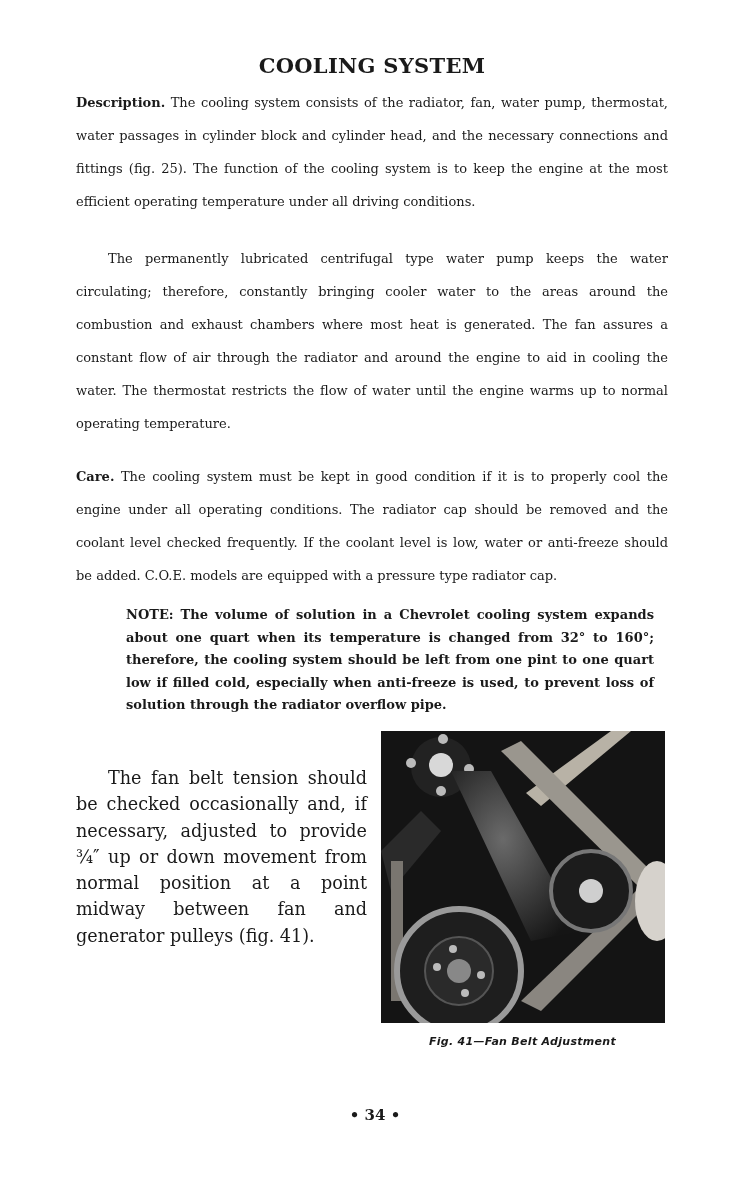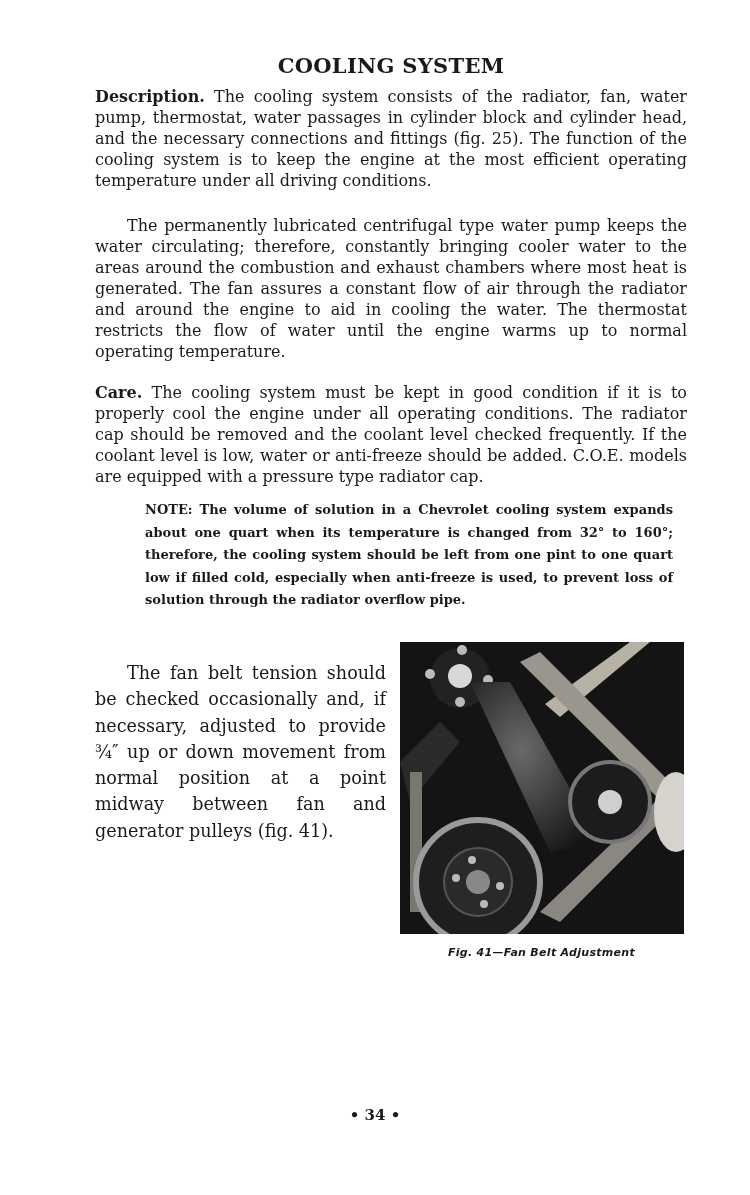--- a/index.html
+++ b/index.html
@@ -6,35 +6,35 @@
     body {
       width: 750px; height: 1195px;
       background: #ffffff;
       position: relative;
       overflow: hidden;
       font-family: "DejaVu Serif", "Liberation Serif", serif;
       color: #1a1a1a;
     }
     .page {
       position: absolute;
-      left: 95px; top: 52px;
+      left: 76px; top: 52px;
       width: 592px;
     }
     .title {
       text-align: center;
       font-weight: bold;
       font-size: 21px;
       letter-spacing: 0.3px;
       margin: 0 0 6px 0;
       line-height: 28px;
     }
     p {
       margin: 0;
-      font-size: 16px;
-      line-height: 21px;
+      font-size: 13px;
+      line-height: 33px;
       text-align: justify;
     }
     .para + .para { margin-top: 24px; }
     .indent { text-indent: 32px; }
     .gap { margin-top: 20px !important; }
     .lead { font-weight: bold; }
     .note {
       margin: 12px 14px 0 50px;
       font-weight: bold;
       font-size: 13px;
@@ -45,21 +45,21 @@
       display: flex;
       margin-top: 12px;
       gap: 10px;
     }
     .lower-text {
       width: 292px;
     }
     .lower-text p { font-size: 17.6px; line-height: 26.3px; margin-top: 36px; }
     .figure {
       width: 292px;
-      margin-top: 18px;
+      margin-top: 2px;
     }
     .photo {
       width: 284px; height: 292px;
       margin-left: 4px;
       background: #0e0e0e;
       position: relative;
       overflow: hidden;
     }
     .photo svg { display: block; }
     .caption {

